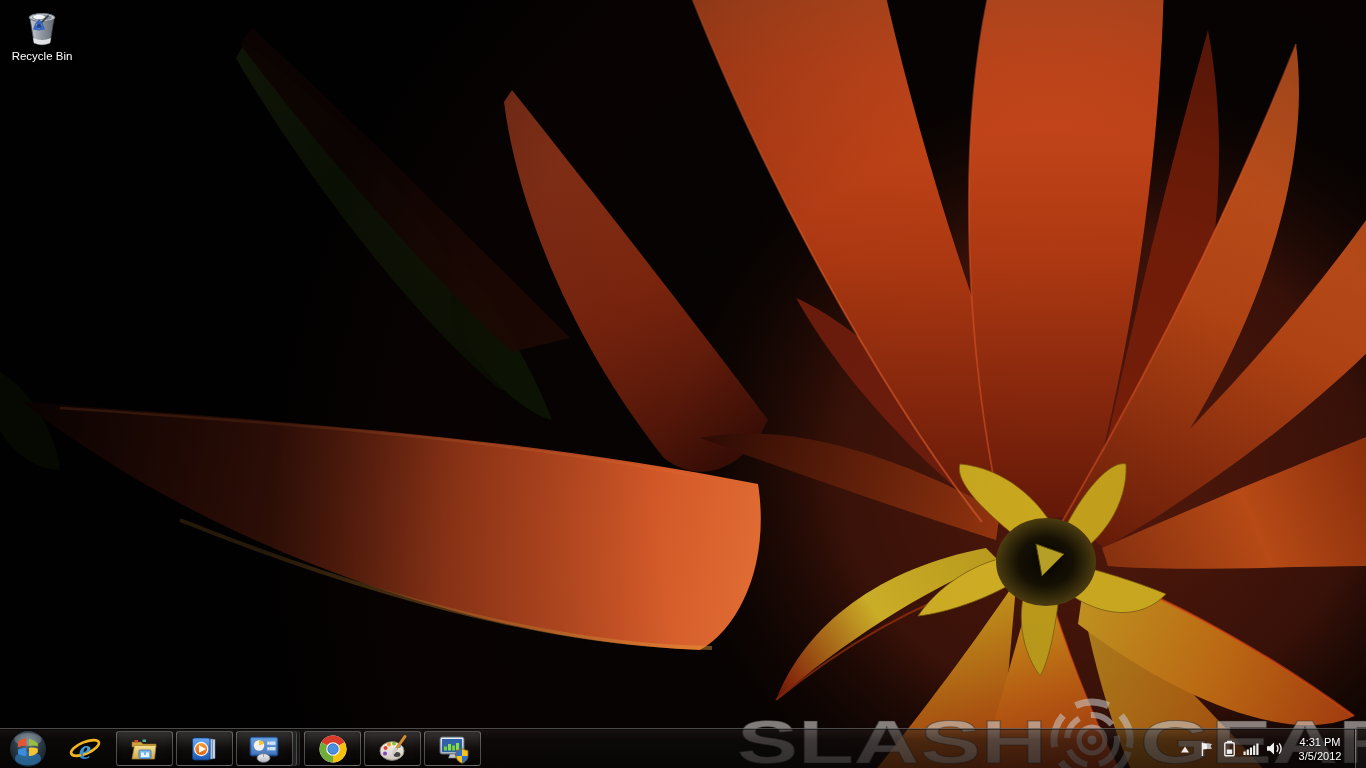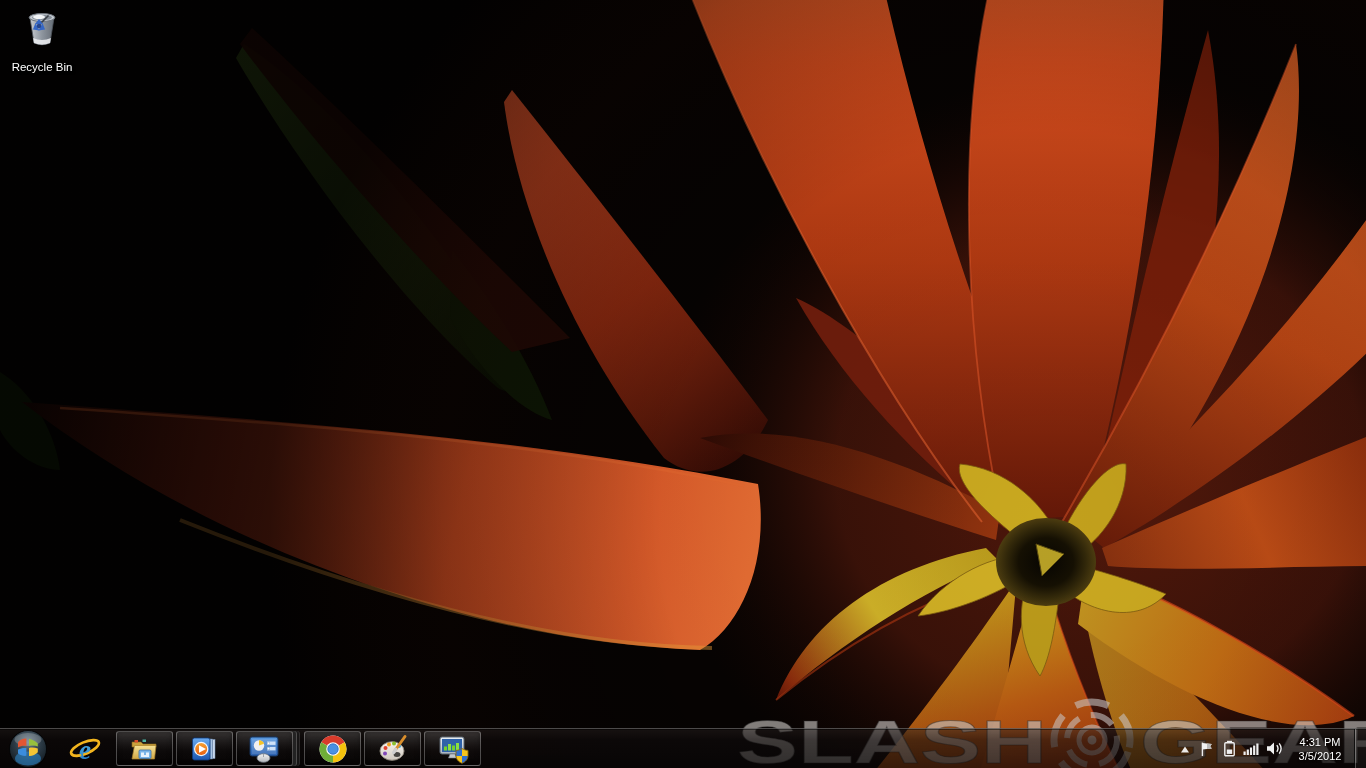--- a/index.html
+++ b/index.html
@@ -8,21 +8,21 @@
   .screen { position: relative; width: 1366px; height: 768px; background: #060302; }
   svg.wallpaper { position: absolute; inset: 0; overflow: hidden; display: block; }
 
   
   .desktop-icon {
     position: absolute; left: 3px; top: 5px; width: 78px;
     display: flex; flex-direction: column; align-items: center;
     cursor: default;
   }
   .desktop-icon .icon-label {
-    margin-top: 12px; font-size: 11.5px; color: #fff; text-align: center;
+    margin-top: 1px; font-size: 11.5px; color: #fff; text-align: center;
     text-shadow: 0 1px 2px #000, 1px 1px 3px rgba(0,0,0,.95);
     line-height: 13px;
   }
 
   
   .taskbar {
     position: absolute; left: 0; right: 0; bottom: 0; height: 40px;
     display: flex; align-items: stretch;
     background: linear-gradient(180deg, rgba(40,34,32,.50) 0%, rgba(16,12,12,.60) 28%, rgba(8,6,6,.68) 100%);
     border-top: 1px solid rgba(255,255,255,.28);

